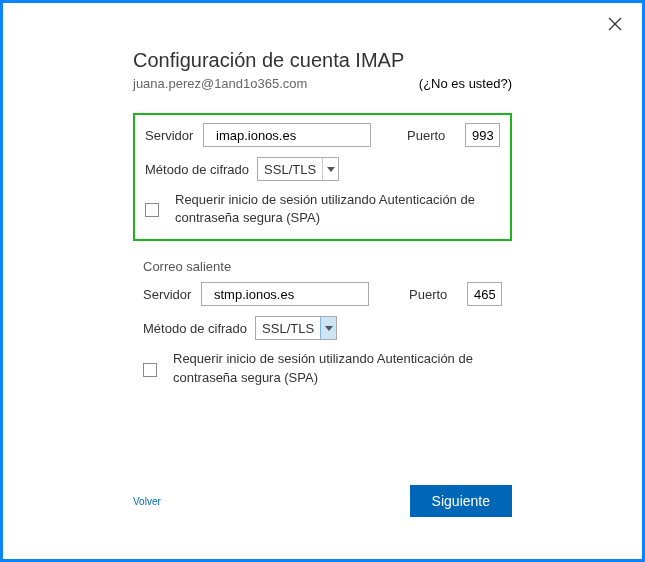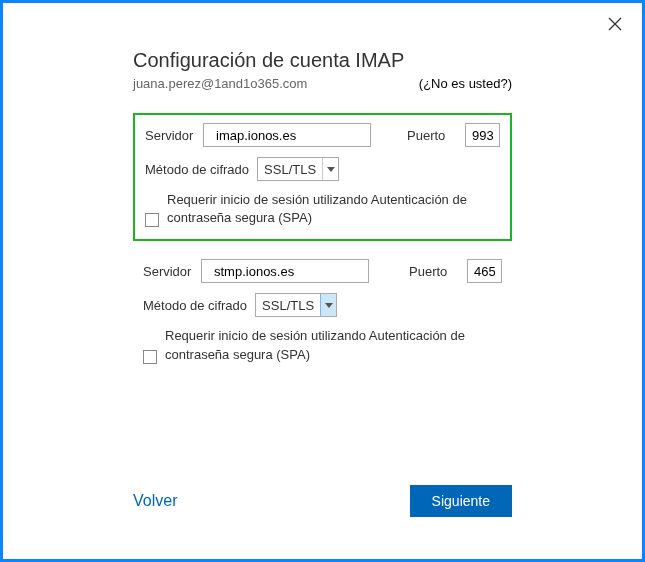--- a/index.html
+++ b/index.html
@@ -112,22 +112,22 @@
     align-items: center;
     justify-content: center;
     border-left: 1px solid #ccc;
   }
   .select-wrap.highlight-arrow .sel-arrow {
     background: #cde6f7;
     border-left: 1px solid #7fb5e0;
   }
   .checkbox-row {
     display: flex;
-    align-items: flex-end;
-    gap: 8px;
+    align-items: center;
+    gap: 16px;
     margin-top: 2px;
   }
   .checkbox {
     width: 14px;
     height: 14px;
     border: 1px solid #888;
     flex-shrink: 0;
     margin-top: 2px;
   }
   .checkbox-label {
@@ -139,21 +139,21 @@
     position: absolute;
     bottom: 42px;
     left: 130px;
     right: 130px;
     display: flex;
     justify-content: space-between;
     align-items: center;
   }
   .btn-back {
     color: #0067b8;
-    font-size: 16px;
+    font-size: 10px;
     cursor: pointer;
   }
   .btn-primary {
     background: #0067b8;
     color: #fff;
     border: none;
     padding: 8px 22px;
     font-size: 14px;
     font-family: inherit;
     cursor: pointer;
@@ -194,20 +194,21 @@
         </span>
       </div>
     </div>
     <div class="checkbox-row">
       <div class="checkbox"></div>
       <div class="checkbox-label">Requerir inicio de sesión utilizando Autenticación de contraseña segura (SPA)</div>
     </div>
   </div>
 
   <div class="section">
+    <div class="section-title">Correo saliente</div>
     <div class="row">
       <span class="label">Servidor</span>
       <input type="text" class="server-input" value="stmp.ionos.es" style="">
       <span class="label port-label">Puerto</span>
       <input type="text" class="port-input" value="465" style="">
     </div>
     <div class="row">
       <span class="label label-enc">Método de cifrado</span>
       <div class="select-wrap highlight-arrow">
         <span class="sel-text">SSL/TLS</span>

